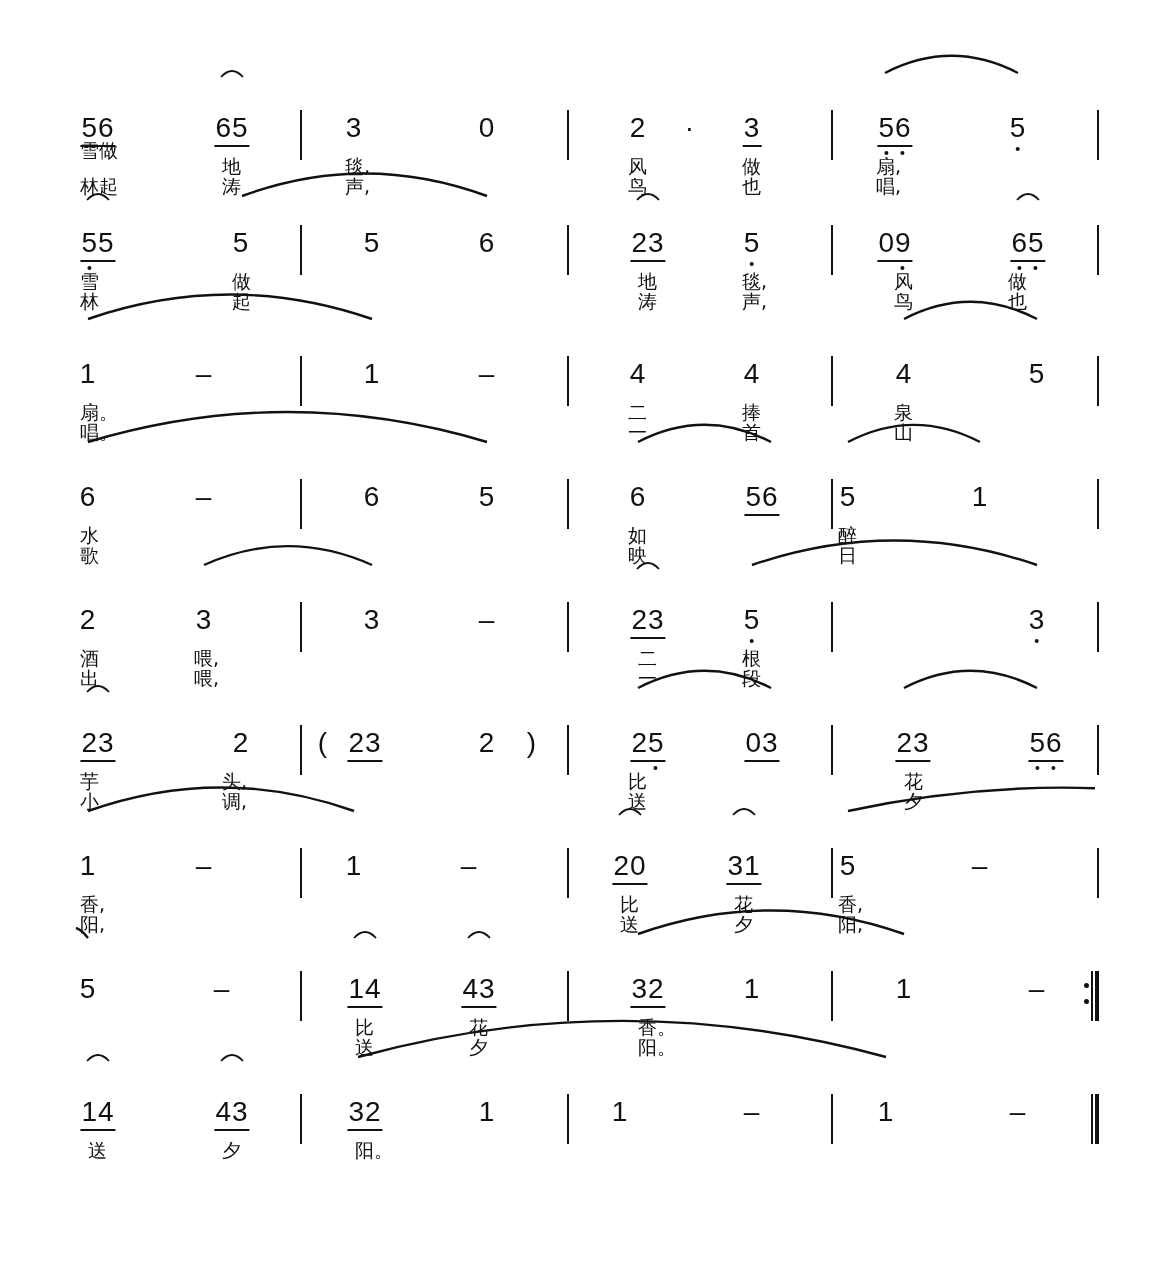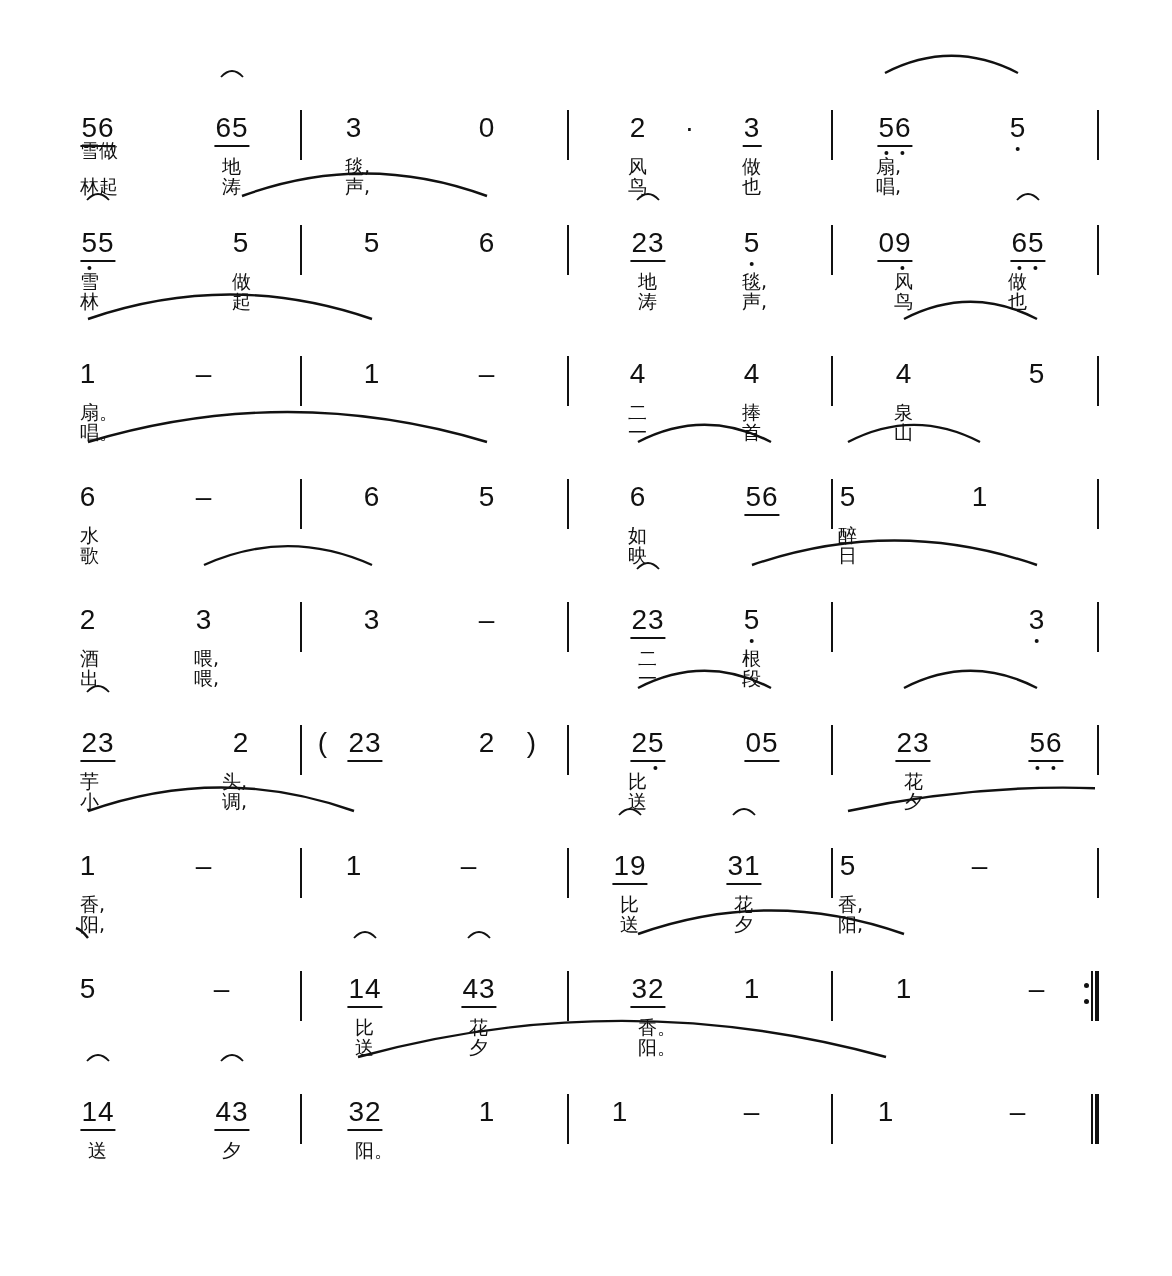--- a/index.html
+++ b/index.html
@@ -166,21 +166,21 @@
       <div class="bar" style="left: 1097px;"></div>
       <div class="note" style="left: 98px;"><span class="num ul">23</span></div>
       <div class="note" style="left: 241px;"><span class="num">2</span></div>
       <div class="note" style="left: 323px;"><span class="num">(</span></div>
       <div class="note" style="left: 365px;"><span class="num ul">23</span></div>
       <div class="note" style="left: 487px;"><span class="num">2</span></div>
       <div class="note" style="left: 532px;"><span class="num">)</span></div>
       <div class="note" style="left: 648px;"><span class="num ul">25</span><div class="dots">
           <div class="dot" style="left: 23px; top: 2px;"></div>
         </div></div>
-      <div class="note" style="left: 762px;"><span class="num ul">05</span></div>
+      <div class="note" style="left: 762px;"><span class="num ul">03</span></div>
       <div class="note" style="left: 913px;"><span class="num ul">23</span></div>
       <div class="note" style="left: 1046px;"><span class="num ul">56</span><div class="dots">
           <div class="dot" style="left: 7px; top: 2px;"></div>
           <div class="dot" style="left: 23px; top: 2px;"></div>
         </div></div>
       <div class="lyr" style="left: 80px; top: 48px;">芋</div>
       <div class="lyr" style="left: 222px; top: 48px;">头,</div>
       <div class="lyr" style="left: 628px; top: 48px;">比</div>
       <div class="lyr" style="left: 904px; top: 48px;">花</div>
       <div class="lyr" style="left: 80px; top: 68px;">小</div>
@@ -190,21 +190,21 @@
     </div>
     <div class="system" style="top: 813px;">
       <div class="bar" style="left: 300px;"></div>
       <div class="bar" style="left: 567px;"></div>
       <div class="bar" style="left: 831px;"></div>
       <div class="bar" style="left: 1097px;"></div>
       <div class="note" style="left: 88px;"><span class="num">1</span></div>
       <div class="note" style="left: 204px;"><span class="num">–</span></div>
       <div class="note" style="left: 354px;"><span class="num">1</span></div>
       <div class="note" style="left: 469px;"><span class="num">–</span></div>
-      <div class="note" style="left: 630px;"><span class="num ul">19</span></div>
+      <div class="note" style="left: 630px;"><span class="num ul">20</span></div>
       <div class="note" style="left: 744px;"><span class="num ul">31</span></div>
       <div class="note" style="left: 848px;"><span class="num">5</span></div>
       <div class="note" style="left: 980px;"><span class="num">–</span></div>
       <div class="lyr" style="left: 80px; top: 48px;">香,</div>
       <div class="lyr" style="left: 620px; top: 48px;">比</div>
       <div class="lyr" style="left: 734px; top: 48px;">花</div>
       <div class="lyr" style="left: 838px; top: 48px;">香,</div>
       <div class="lyr" style="left: 80px; top: 68px;">阳,</div>
       <div class="lyr" style="left: 620px; top: 68px;">送</div>
       <div class="lyr" style="left: 734px; top: 68px;">夕</div>

